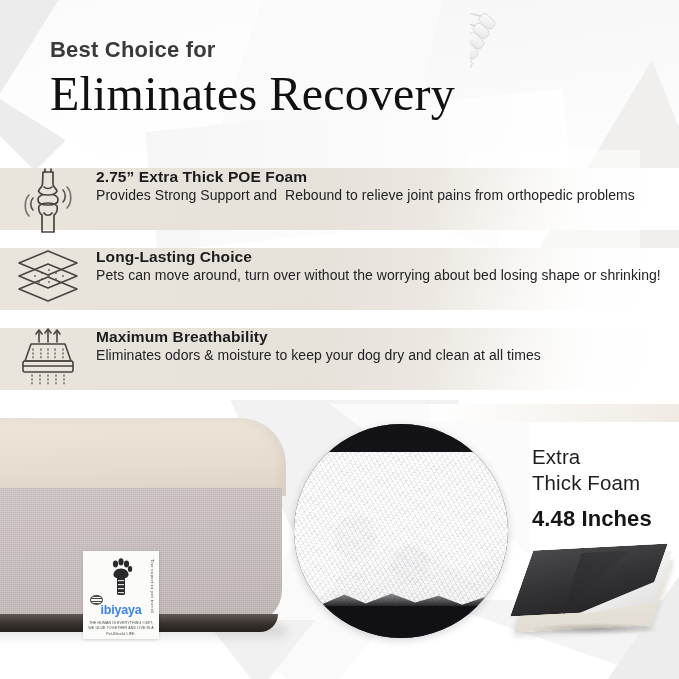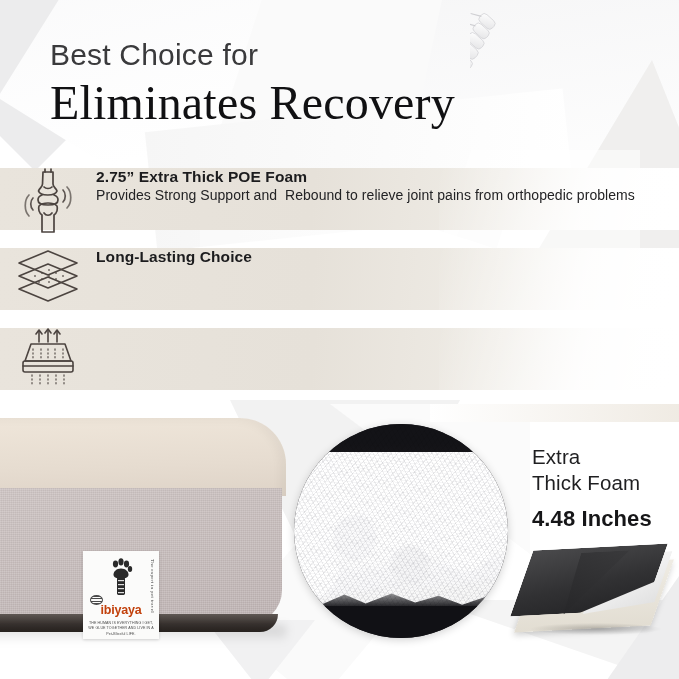--- a/index.html
+++ b/index.html
@@ -58,21 +58,21 @@
   .f15 { left:430px; top:404px; width:260px; height:18px;
          background:linear-gradient(90deg,#ffffff,#efeae2); }
 
   
   .spine { position:absolute; left:470px; top:8px; width:210px; height:165px; z-index:1; }
 
   
   .headline { position:absolute; left:50px; top:38px; z-index:4; }
   .head-sub {
     font-family:"Liberation Sans", sans-serif;
-    font-size:30px; font-weight:400; color:#3a3a3c;
+    font-size:22px; font-weight:700; color:#3a3a3c;
     letter-spacing:.2px; line-height:1.1;
   }
   .head-main {
     font-family:"Liberation Serif", serif;
     font-size:48px; font-weight:400; color:#111113;
     letter-spacing:.2px; line-height:1.18; margin-top:4px;
     white-space:nowrap;
   }
 
   
@@ -144,21 +144,21 @@
     padding-top:6px; overflow:hidden;
   }
   .label-vert {
     position:absolute; right:4px; top:8px;
     writing-mode:vertical-rl; font-size:5px; color:#3b3b3b;
     font-family:"Liberation Serif", serif; letter-spacing:.3px;
     white-space:nowrap;
   }
   .label-brand {
     font-family:"Liberation Sans", sans-serif;
-    font-size:12.5px; font-weight:700; color:#c2410c;
+    font-size:12.5px; font-weight:700; color:#3b82f6;
     letter-spacing:-.2px; margin-top:2px;
   }
   .label-fine {
     font-size:3.6px; color:#4a4a4a; text-align:center;
     line-height:1.5; margin-top:4px; padding:0 5px; letter-spacing:.1px;
   }
   .label-seal {
     position:absolute; left:7px; top:44px; width:13px; height:10px;
     border:1px solid #4a4a4a; border-radius:50%;
     background:repeating-linear-gradient(0deg,#4a4a4a 0 1px,transparent 1px 2.4px);
@@ -363,20 +363,21 @@
             <circle cx="34" cy="28" r="1"></circle>
               <circle cx="41" cy="25" r="1"></circle>
             <circle cx="34" cy="22" r="1"></circle>
               <circle cx="24" cy="34" r="1"></circle>
             <circle cx="44" cy="35" r="1"></circle>
           </g>
         </svg>
       </div>
       <div class="feat-text">
         <div class="feat-title">Long-Lasting Choice</div>
+        <div class="feat-desc">Pets can move around, turn over without the worrying about bed losing shape or shrinking!</div>
       </div>
     </div>
 
     <div class="feature-row">
       <div class="feat-icon">
         <svg width="64" height="60" viewBox="0 0 64 60">
           <g fill="none" stroke="#4c4440" stroke-width="1.6" stroke-linejoin="round" stroke-linecap="round">
             <path d="M9 33 L15 16 L49 16 L55 33 Z"></path>
             <rect x="7" y="33" width="50" height="11" rx="2"></rect>
             <path d="M7 38 h50"></path>
@@ -390,20 +391,24 @@
             <path d="M39 21 v9"></path>
               <path d="M47 21 v9"></path>
             <path d="M16 47 v10"></path>
               <path d="M24 47 v10"></path>
               <path d="M32 47 v10"></path>
             <path d="M40 47 v10"></path>
               <path d="M48 47 v10"></path>
           </g>
         </svg>
       </div>
+      <div class="feat-text">
+        <div class="feat-title">Maximum Breathability</div>
+        <div class="feat-desc">Eliminates odors &amp; moisture to keep your dog dry and clean at all times</div>
+      </div>
     </div>
   </div>
 
   <div class="bottom">
 
     <div class="bed">
       <div class="bed-top"></div>
       <div class="bed-side"></div>
       <div class="bed-base"></div>
       <div class="bed-shadow"></div>

